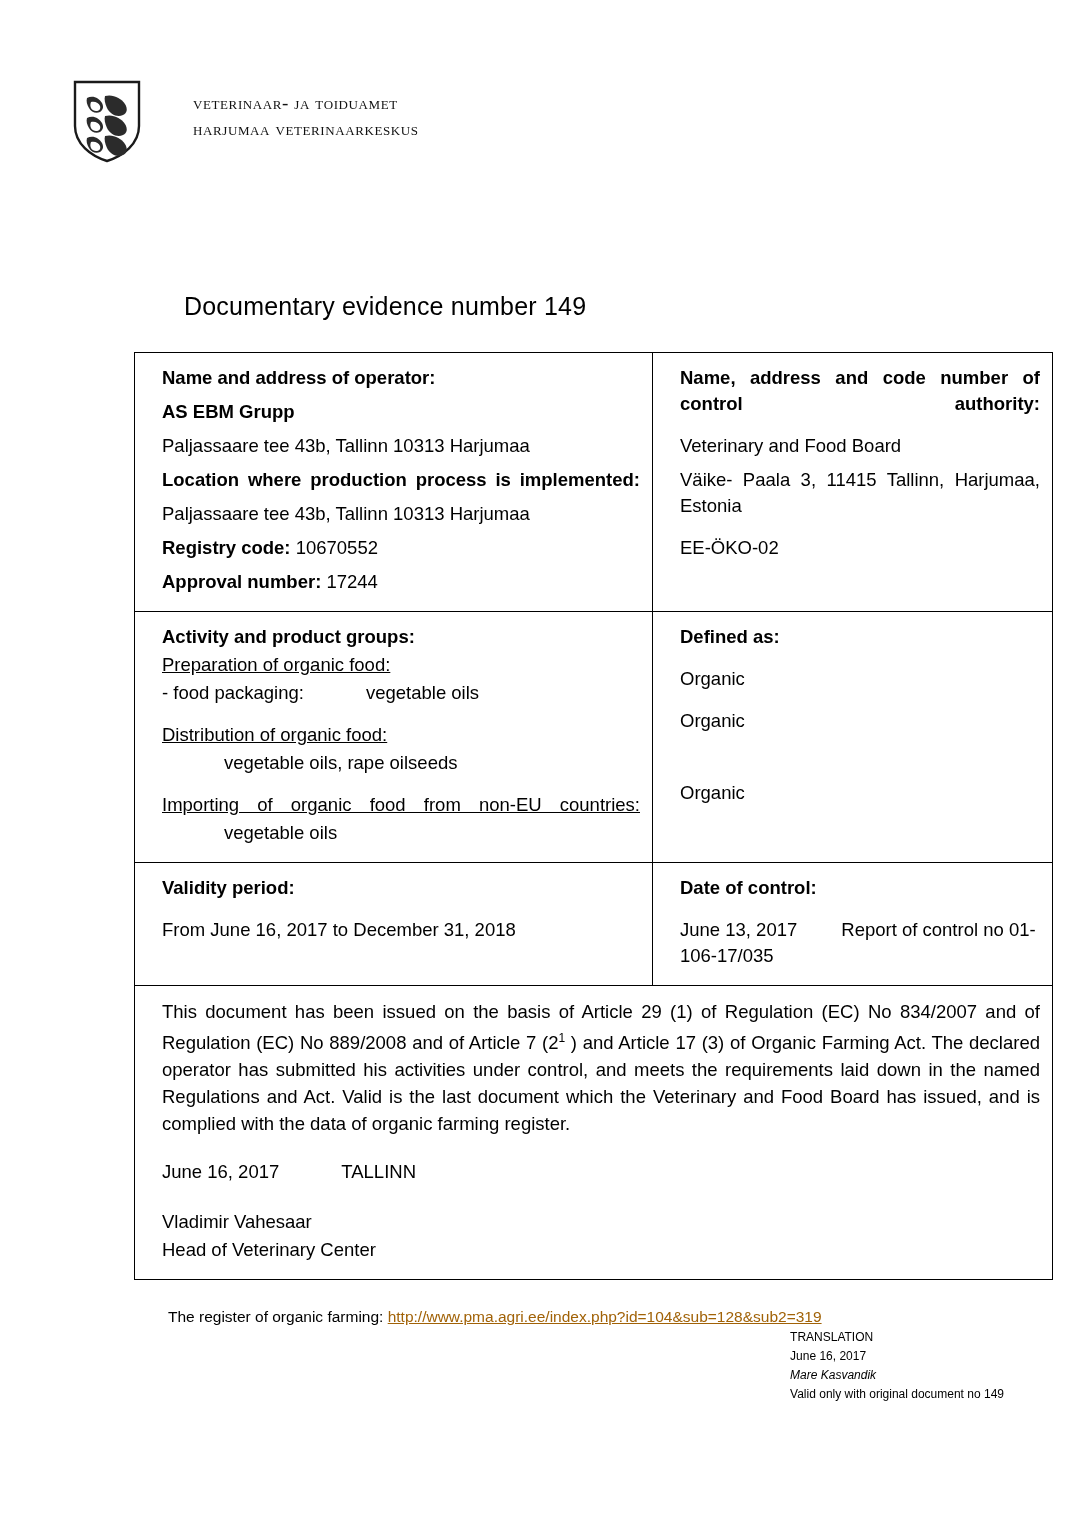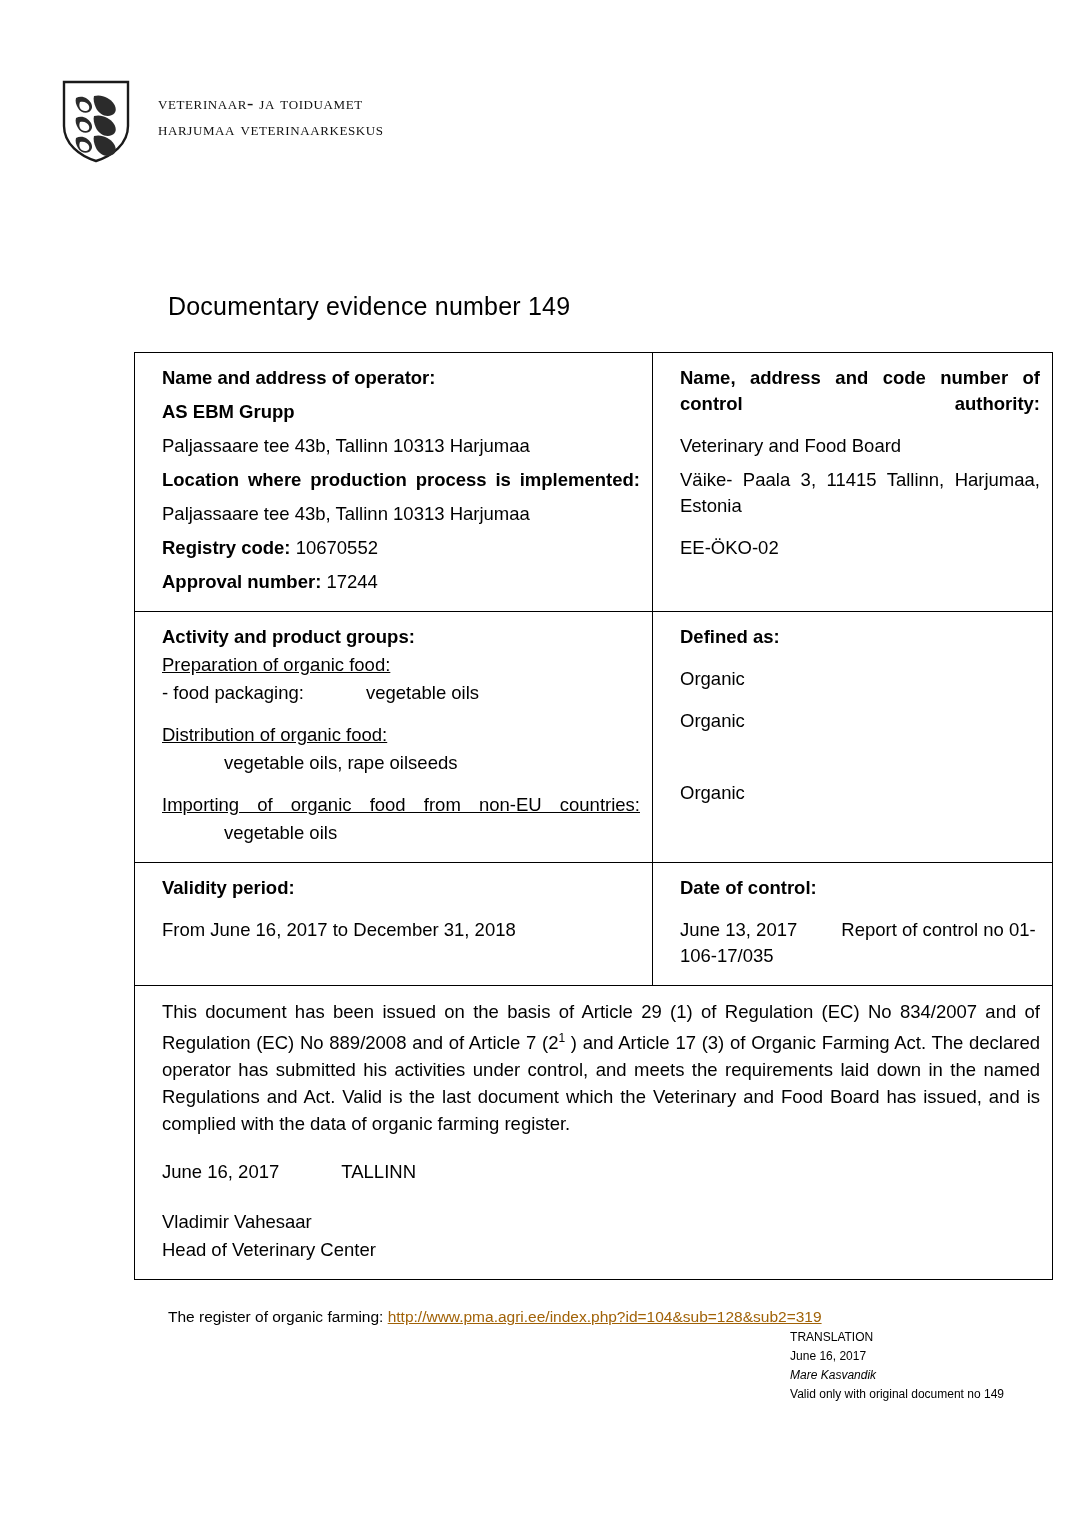--- a/index.html
+++ b/index.html
@@ -13,23 +13,24 @@
     font-family: "Liberation Sans", sans-serif;
     color: #000000;
     position: relative;
     overflow: hidden;
   }
 
   
   .header {
     position: absolute;
     top: 78px;
-    left: 60px;
+    left: 71px;
     display: flex;
     align-items: flex-start;
+    gap: 24px;
   }
   .coat-of-arms {
     width: 72px;
     height: 86px;
     margin-right: 26px;
     flex: none;
   }
   .org-lines {
     padding-top: 12px;
   }
@@ -41,21 +42,21 @@
     color: #111;
     font-variant: small-caps;
     text-transform: lowercase;
   }
   .org-line::first-letter { font-size: 19px; }
 
   
   .doc-title {
     position: absolute;
     top: 292px;
-    left: 168px;
+    left: 184px;
     font-size: 25px;
     letter-spacing: 0.2px;
     color: #000;
   }
 
   
   .cert-table {
     position: absolute;
     top: 352px;
     left: 134px;

